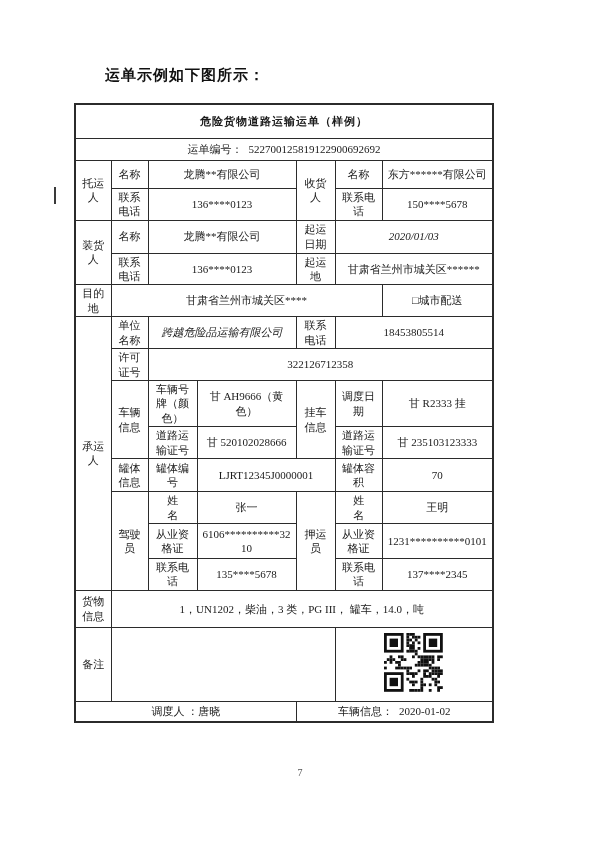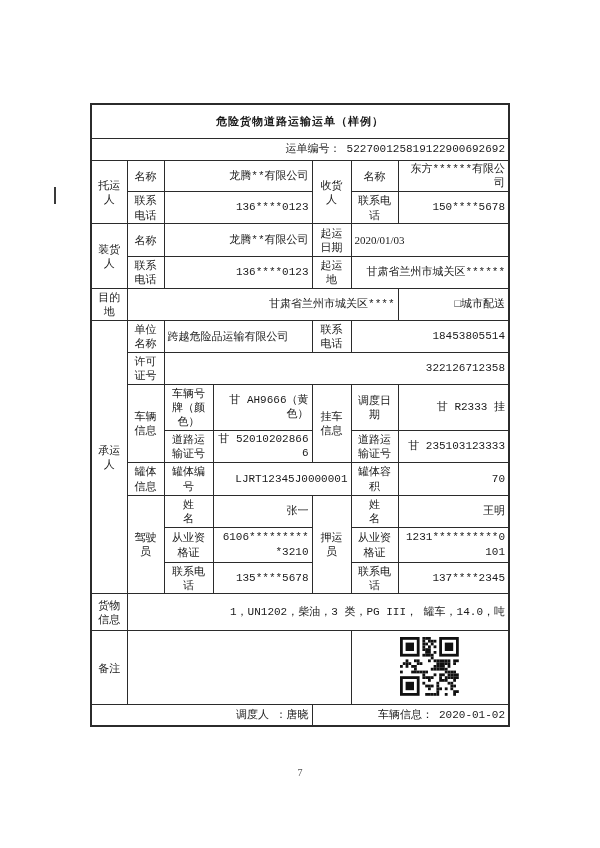--- a/index.html
+++ b/index.html
@@ -5,46 +5,47 @@
   html,body{margin:0;padding:0;}
   body{width:600px;height:848px;background:#ffffff;overflow:hidden;
        font-family:"Liberation Serif","DejaVu Serif",serif;color:#1a1a1a;}
   .page{position:relative;width:600px;height:848px;background:#fff;}
 
   .margin-mark{position:absolute;left:54px;top:187px;width:2px;height:17px;background:#3a3a3a;}
 
   .intro{position:absolute;left:105px;top:66px;font-size:15px;font-weight:bold;
          letter-spacing:1px;color:#111;}
 
-  table.waybill{position:absolute;left:90px;top:103px;width:418px;
+  table.waybill{position:absolute;left:74px;top:103px;width:418px;
       border-collapse:collapse;table-layout:fixed;
       border:2px solid #2b2b2b;}
   table.waybill td{border:1px solid #2b2b2b;vertical-align:middle;
       font-size:11px;line-height:1.3;padding:1px 3px;overflow:hidden;}
 
   td.ttl{text-align:center;font-family:"Liberation Sans","DejaVu Sans",sans-serif;
          font-weight:bold;font-size:18px;letter-spacing:1px;padding:4px 0;}
   td.lb{text-align:center;padding:1px 2px;}
-  td.vl{text-align:right;padding:1px 3px 1px 5px;word-break:break-all;font-family:Liberation Mono, monospace;}
-  td.ct{text-align:left;word-break:break-all;}
-  .v1{display:inline-block;width:1.05em;word-break:break-all;text-align:center;font-family:Liberation Serif, serif;}
+  td.vl{text-align:center;padding:1px 3px 1px 5px;word-break:break-all;}
+  td.ct{text-align:center;word-break:break-all;font-style:italic;}
+  .v1{display:inline-block;width:1.05em;word-break:break-all;text-align:right;font-family:Liberation Serif, serif;}
   .gap{display:inline-block;width:6px;}
 
   .qrbox{display:flex;justify-content:center;align-items:center;height:100%;}
 
   .pagenum{position:absolute;left:0;right:0;top:767px;text-align:center;
            font-size:10px;color:#555;}
 </style>
 </head>
 <body>
 
 <div class="page">
 
   <div class="margin-mark"></div>
 
+  <div class="intro">运单示例如下图所示：</div>
 
   <table class="waybill">
     <colgroup>
       <col style="width:36px">
         <col style="width:37px">
         <col style="width:49px">
       <col style="width:99px">
         <col style="width:39px">
         <col style="width:47px">
       <col style="width:111px">

